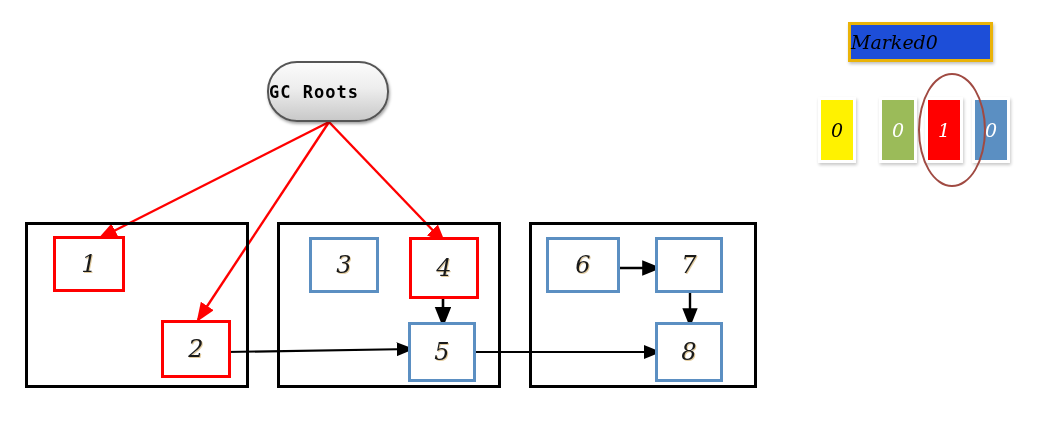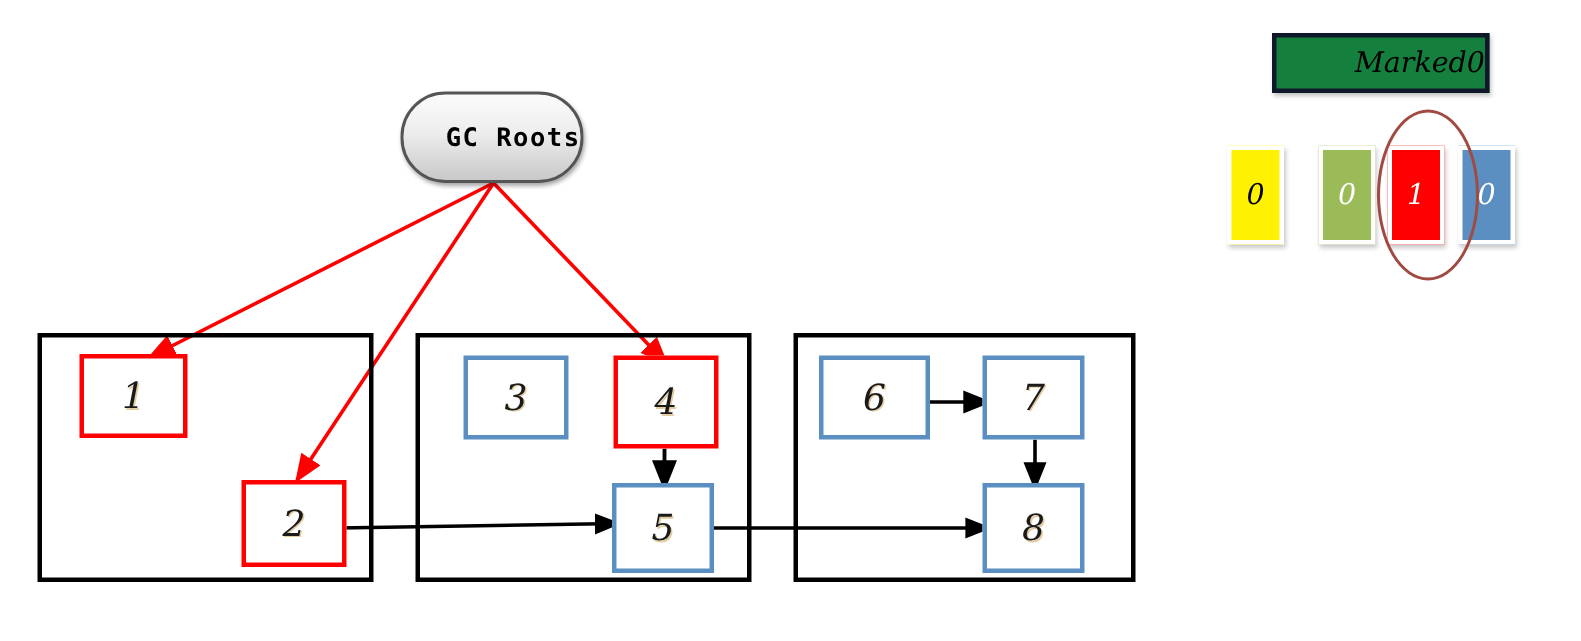--- a/index.html
+++ b/index.html
@@ -28,21 +28,21 @@
     left: 267px;
     top: 61px;
     width: 122px;
     height: 61px;
     border: 2px solid #555555;
     border-radius: 30px;
     background: linear-gradient(to bottom, #fbfbfb 0%, #ededed 45%, #c9c9c9 100%);
     box-shadow: 1px 2px 3px rgba(0,0,0,0.35);
     display: flex;
     align-items: center;
-    justify-content: flex-end;
+    justify-content: flex-start;
     box-sizing: border-box;
   }
   .gc-roots-label {
     font-family: "DejaVu Sans Mono", "Liberation Mono", monospace;
     font-size: 17px;
     font-weight: bold;
     color: #000000;
     letter-spacing: 1px;
   }
 
@@ -73,26 +73,26 @@
     text-shadow: 1px 1px 0 rgba(190,140,40,0.45);
   }
 
   
   .legend-title {
     position: absolute;
     left: 848px;
     top: 22px;
     width: 145px;
     height: 40px;
-    background: #15803d;
-    border: 3px solid #0f172a;
+    background: #1d4ed8;
+    border: 3px solid #eab308;
     box-shadow: 1px 2px 3px rgba(0,0,0,0.25);
     display: flex;
     align-items: center;
-    justify-content: flex-end;
+    justify-content: flex-start;
     box-sizing: border-box;
   }
   .legend-title-text {
     font-family: "DejaVu Serif", "Liberation Serif", serif;
     font-style: italic;
     font-size: 19px;
     color: #000000;
   }
 
   .bit {

